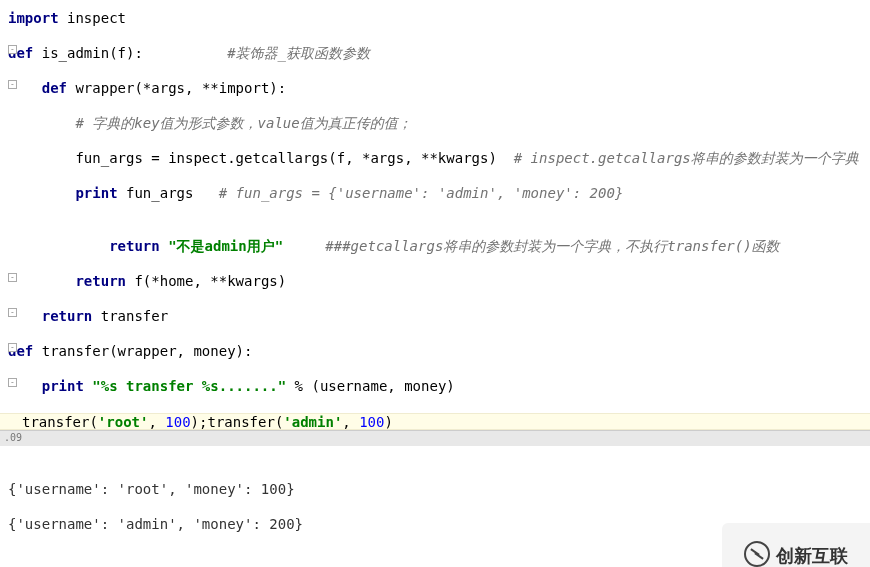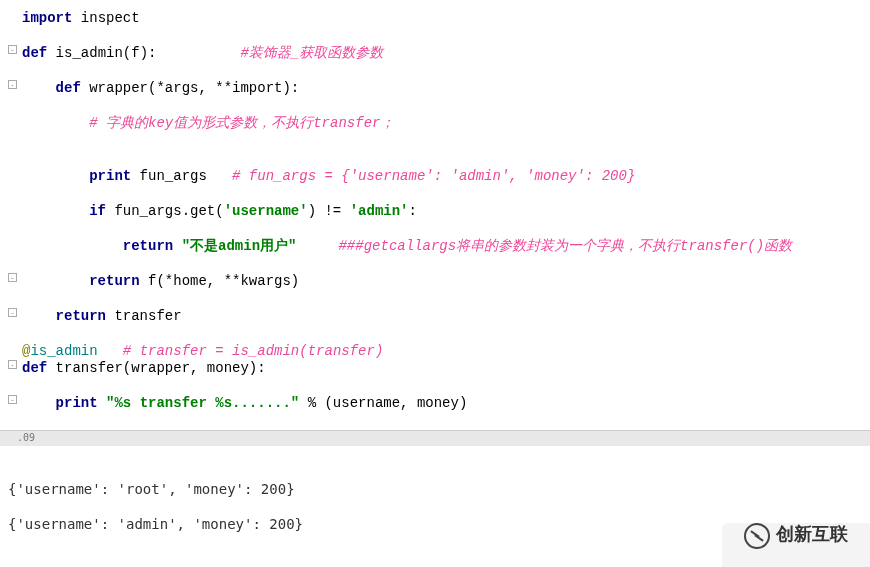--- a/index.html
+++ b/index.html
@@ -12,25 +12,24 @@
     width: 870px;
     height: 567px;
     overflow: hidden;
     position: relative;
   }
   .editor-area {
     position: relative;
     padding-top: 10px;
   }
   .code-line {
-    padding-left: 22px;
+    padding-left: 8px;
     height: 17.5px;
     white-space: pre;
     position: relative;
-    font-family: Liberation Mono, monospace;
   }
   .blank-line { height: 17.5px; }
   .run-line {
     background: #fffde7;
     padding-left: 22px;
     height: 17.5px;
     white-space: pre;
     margin-top: 0;
     border-top: 1px solid #f0ecd0;
     border-bottom: 1px solid #f0ecd0;
@@ -40,38 +39,38 @@
     padding-left: 8px;
     font-size: 14px;
     color: #333;
     white-space: pre;
     position: relative;
   }
   .output-header {
     background: #e8e8e8;
     color: #777;
     font-size: 10px;
-    padding: 1px 17px;
+    padding: 1px 4px;
     border-top: 1px solid #ccc;
   }
   .kw { color: #000080; font-weight: bold; }
   .str { color: #008000; font-weight: bold; }
   .num { color: #0000ff; }
-  .comment { color: #ec4899; font-style: italic; }
+  .comment { color: #737373; font-style: italic; }
   .decorator { color: #808000; }
   .watermark {
     position: absolute;
     right: 0;
     bottom: 0;
     width: 148px;
     height: 44px;
     background: #f4f4f4;
     border-top-left-radius: 6px;
     display: flex;
-    align-items: flex-start;
+    align-items: flex-end;
     justify-content: center;
     gap: 6px;
   }
   .watermark .logo {
     width: 26px;
     height: 26px;
     border-radius: 50%;
     border: 2px solid #444;
     position: relative;
   }
@@ -120,65 +119,65 @@
   <div class="blank-line"></div>
 
   <div class="code-line"><span class="fold">-</span><span class="kw">def</span><span> is_admin(f):          </span><span class="comment">#装饰器_获取函数参数</span></div>
 
   <div class="blank-line"></div>
 
   <div class="code-line"><span class="fold">-</span><span class="kw">    def</span><span> wrapper(*args, **import):</span></div>
 
   <div class="blank-line"></div>
 
-  <div class="code-line"><span class="comment">        # 字典的key值为形式参数，不执行transfer；</span></div>
+  <div class="code-line"><span class="comment">        # 字典的key值为形式参数，value值为真正传的值；</span></div>
 
   <div class="blank-line"></div>
 
+  <div class="code-line"><span>        fun_args = inspect.getcallargs(f, *args, **kwargs)  </span><span class="comment"># inspect.getcallargs将串的参数封装为一个字典</span></div>
 
   <div class="blank-line"></div>
 
   <div class="code-line"><span class="kw">        print</span><span> fun_args   </span><span class="comment"># fun_args = {'username': 'admin', 'money': 200}</span></div>
 
   <div class="blank-line"></div>
 
-  <div class="code-line"><span class="kw">        if</span><span> fun_args.get(</span><span class="str">'username'</span><span>) != </span><span class="str">'admin'</span><span>:</span></div>
 
   <div class="blank-line"></div>
 
   <div class="code-line"><span class="kw">            return</span><span> </span><span class="str">"不是admin用户"</span><span>     </span><span class="comment">###getcallargs将串的参数封装为一个字典，不执行transfer()函数</span></div>
 
   <div class="blank-line"></div>
 
   <div class="code-line"><span class="fold">-</span><span class="kw">        return</span><span> f(*home, **kwargs)</span></div>
 
   <div class="blank-line"></div>
 
   <div class="code-line"><span class="fold">-</span><span class="kw">    return</span><span> transfer</span></div>
 
   <div class="blank-line"></div>
 
-  <div class="code-line"><span class="decorator">@</span><span style="color:#008080">is_admin</span><span>   </span><span class="comment"># transfer = is_admin(transfer)</span></div>
 
   <div class="code-line"><span class="fold">-</span><span class="kw">def</span><span> transfer(wrapper, money):</span></div>
 
   <div class="blank-line"></div>
 
   <div class="code-line"><span class="fold">-</span><span class="kw">    print</span><span> </span><span class="str">"%s transfer %s......."</span><span> % (username, money)</span></div>
 
   <div class="blank-line"></div>
 
+  <div class="run-line"><span>transfer(</span><span class="str">'root'</span><span>, </span><span class="num">100</span><span>);transfer(</span><span class="str">'admin'</span><span>, </span><span class="num">100</span><span>)</span></div>
 
 </div>
 
 <div class="output-header"><span>.09</span></div>
 
 <div class="output-area">
 <div style="color:#bbb;overflow:hidden;height:0;">/usr/bin/python2.7 /home/kiosk/PycharmProjects/python/1_03.py</div>
-<div>{'username': 'root', 'money': 200}</div>
+<div>{'username': 'root', 'money': 100}</div>
 <div>{'username': 'admin', 'money': 200}</div>
 
 </div>
 
 <div class="watermark">
   <div class="logo"></div>
   <div class="txt">创新互联</div>
 </div>
 
 </body></html>

